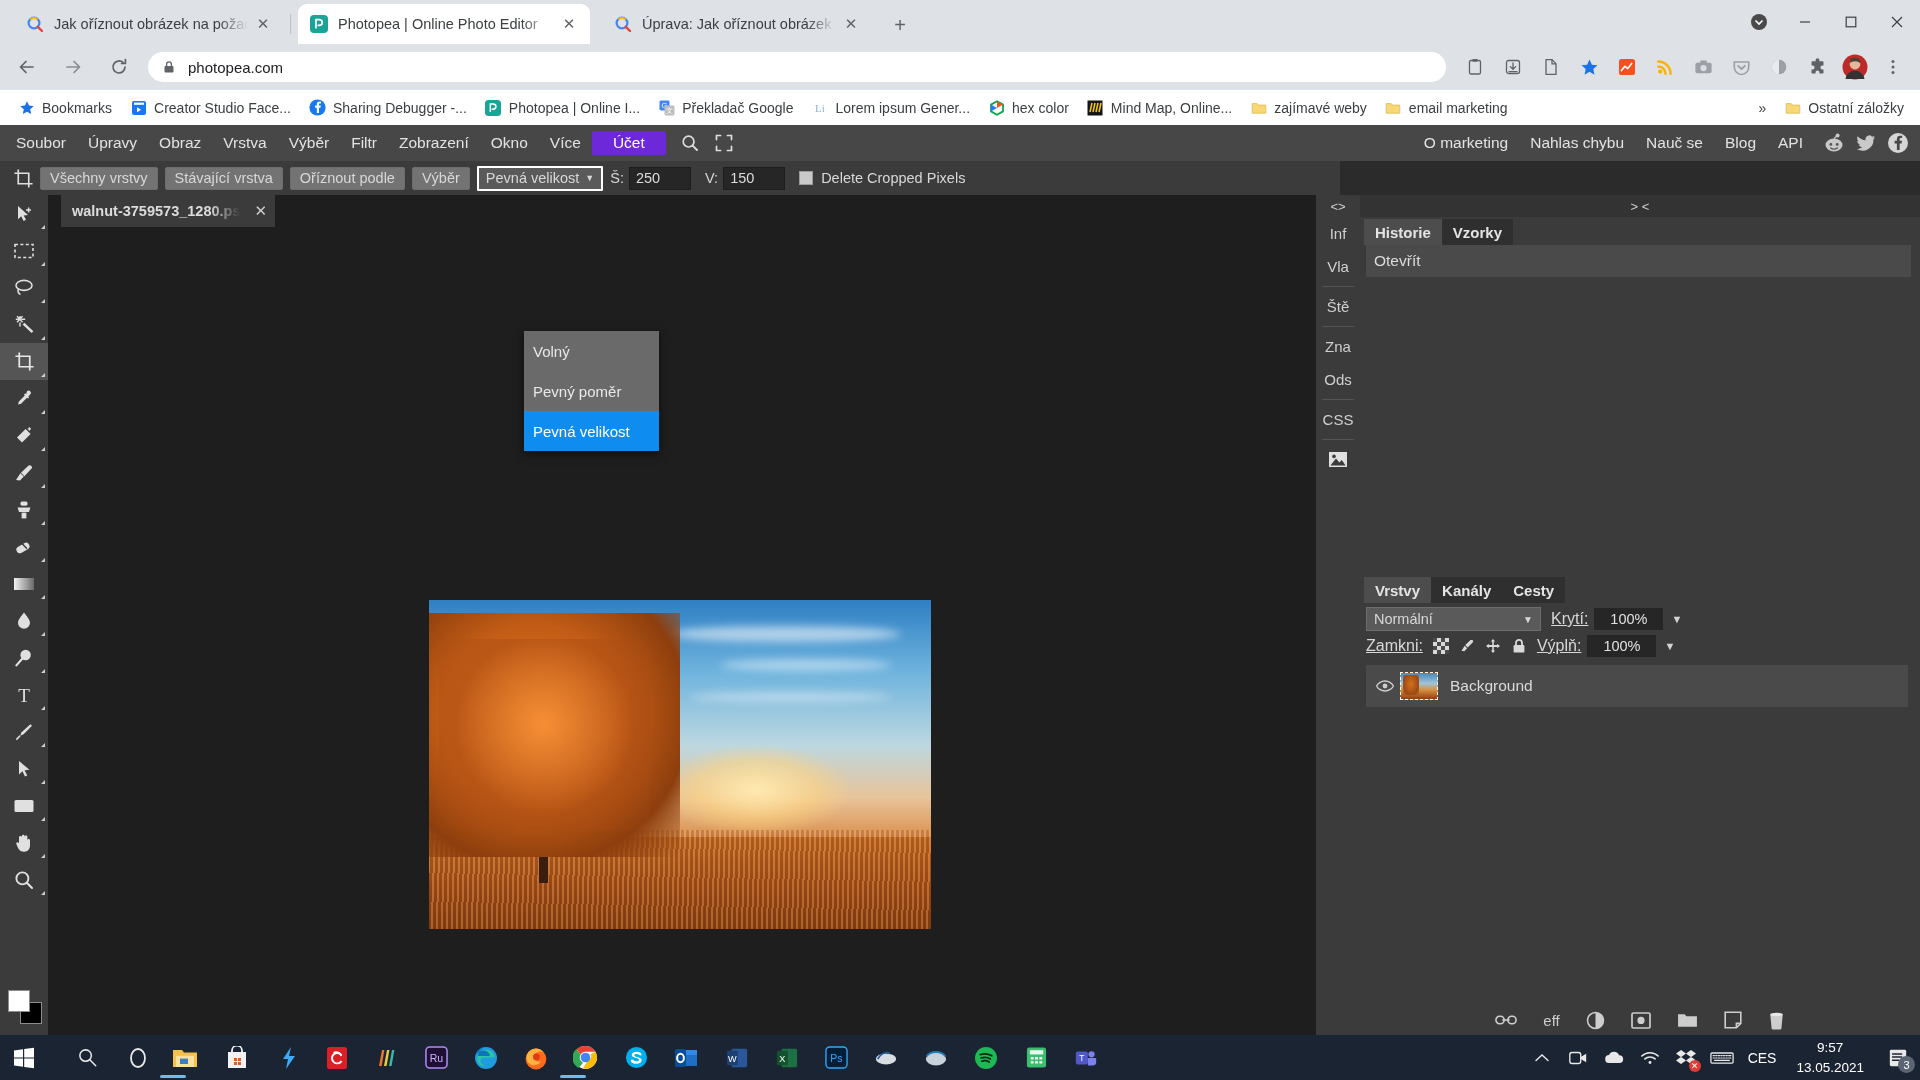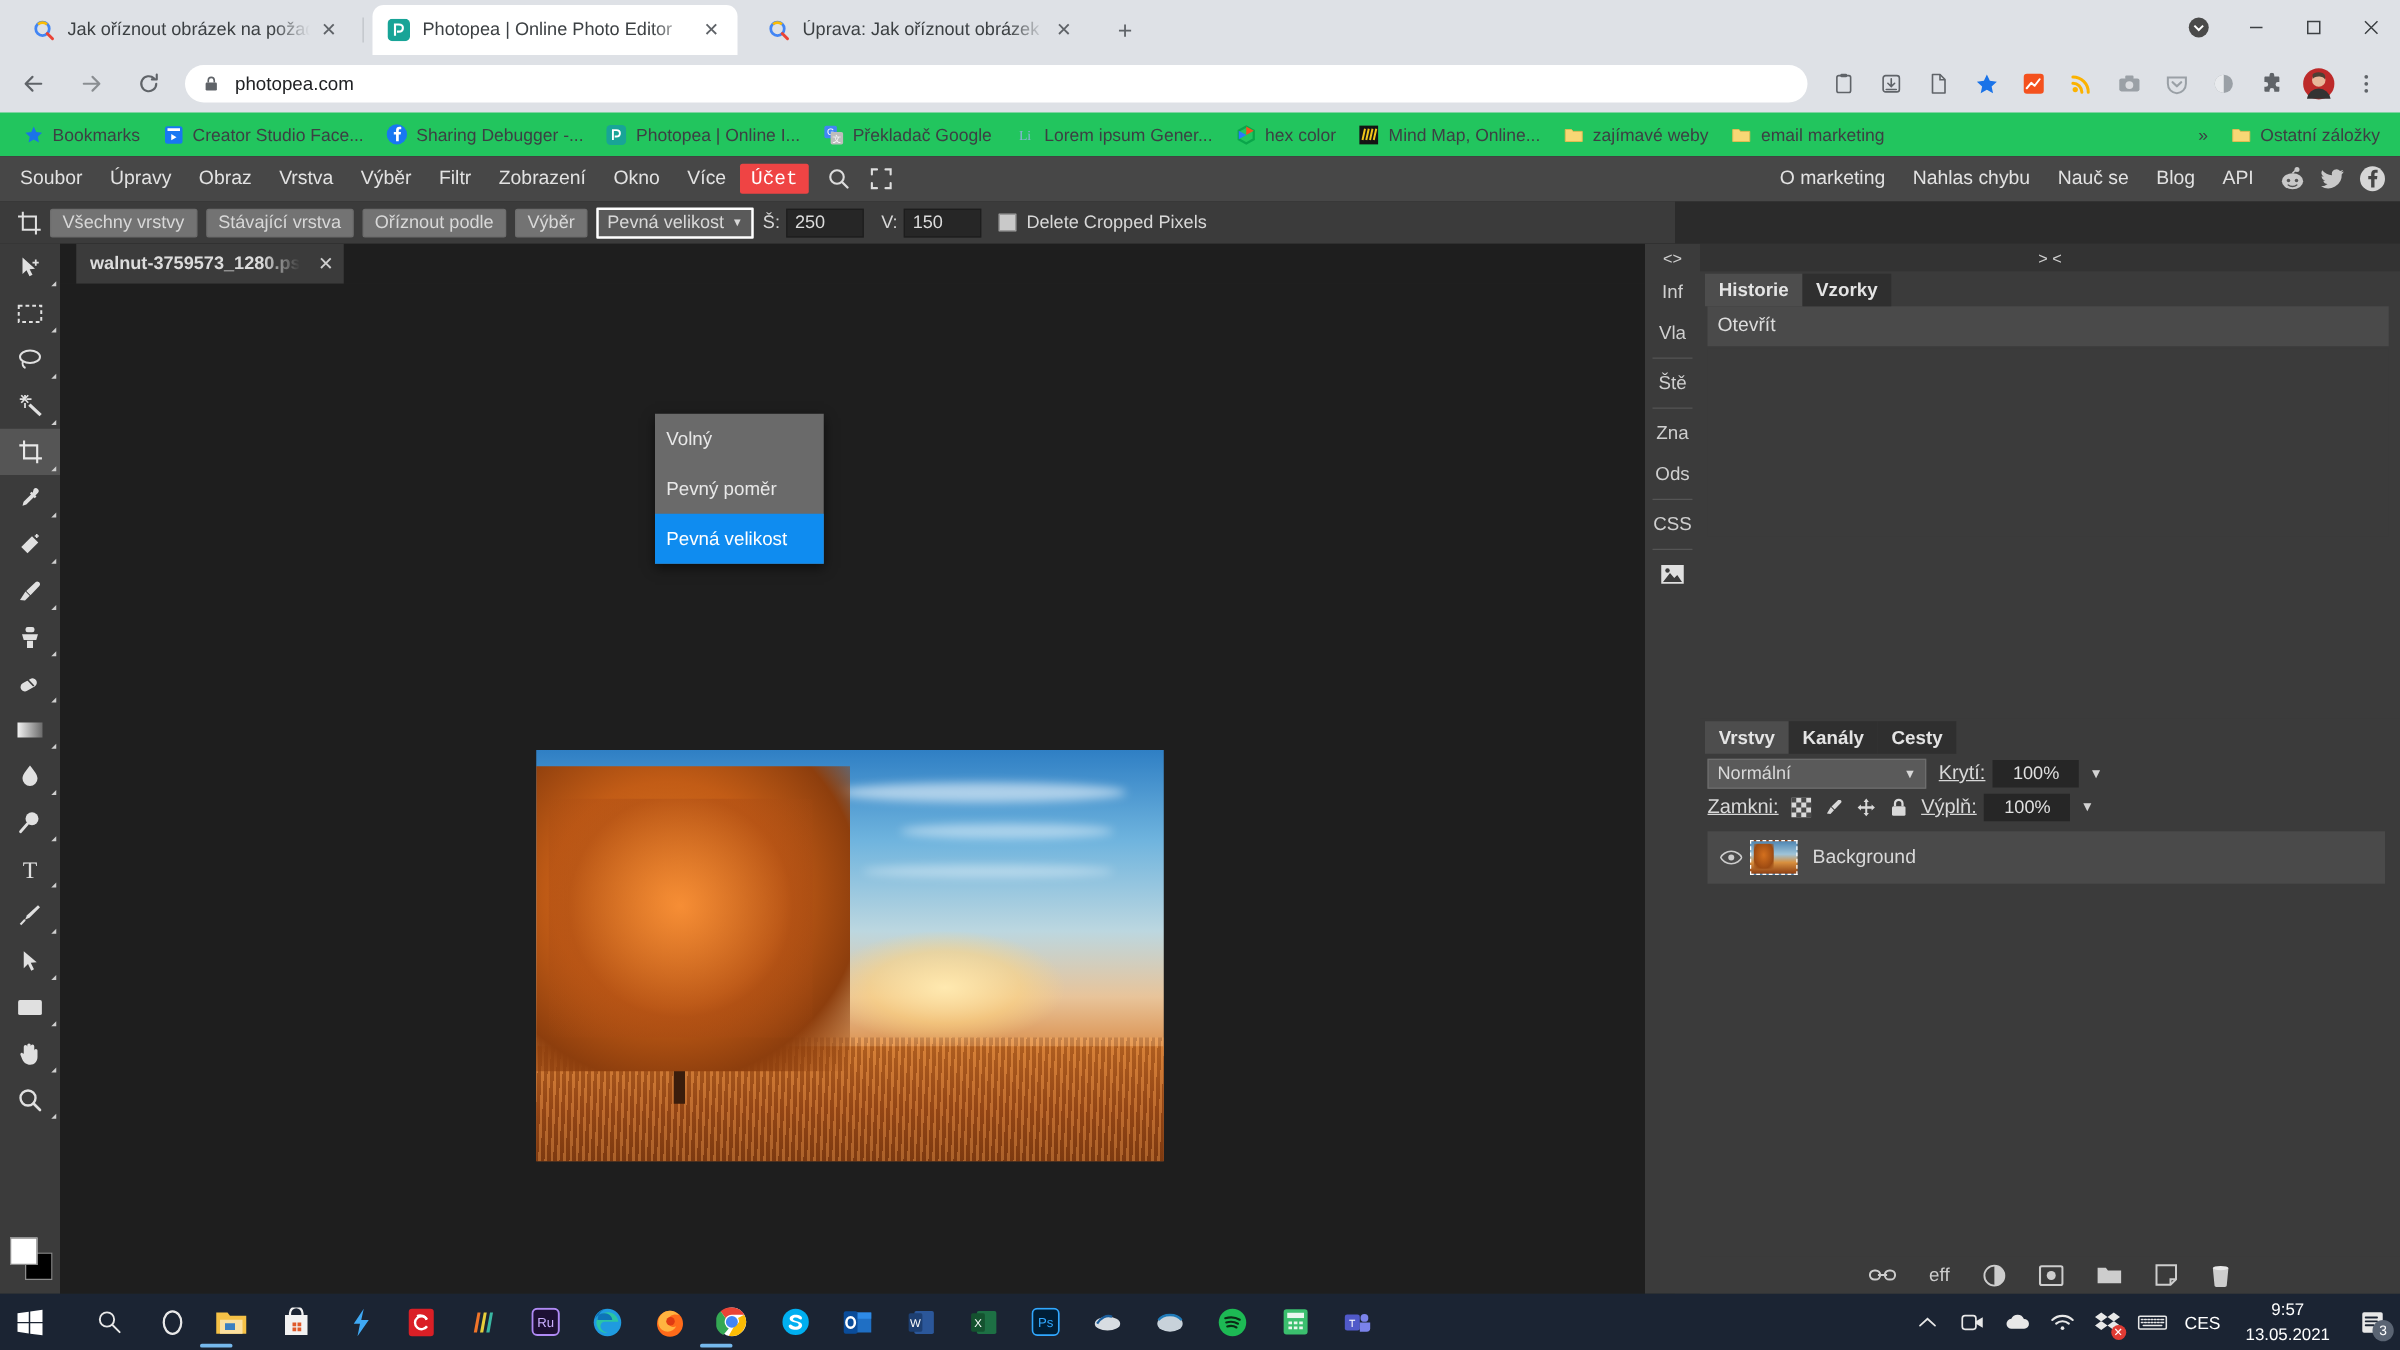--- a/index.html
+++ b/index.html
@@ -35,34 +35,34 @@
   .navbar { position:absolute; left:0; top:44px; width:1920px; height:46px; background:#dee1e6;
             display:flex; align-items:center; }
   .navicon { width:34px; height:34px; margin:0 6px; display:flex; align-items:center; justify-content:center;
              color:#5f6368; }
   .omnibox { flex:1 1 auto; height:30px; background:#fff; border-radius:16px; display:flex; align-items:center;
              margin:0 10px 0 6px; padding:0 14px; }
   .omnibox .url { font-size:15px; color:#202124; margin-left:12px; }
   .toolicons { display:flex; align-items:center; }
   .toolicon { width:32px; height:32px; display:flex; align-items:center; justify-content:center; margin:0 3px; }
 
-  .bookmarks { position:absolute; left:0; top:90px; width:1920px; height:35px; background:#22c55e;
+  .bookmarks { position:absolute; left:0; top:90px; width:1920px; height:35px; background:#ffffff;
                display:flex; align-items:center; padding-left:10px; }
   .bm { display:flex; align-items:center; height:26px; padding:0 8px; margin-right:2px; border-radius:4px;
         font-size:14px; color:#3c4043; white-space:nowrap; }
   .bm .bmi { width:17px; height:17px; flex:0 0 17px; margin-right:7px; display:flex; align-items:center; justify-content:center; }
   .bm-right { position:absolute; right:6px; display:flex; align-items:center; }
 
   
   .ppea { position:absolute; left:0; top:125px; width:1920px; height:910px; background:#2b2b2b; }
 
   .pmenu { position:absolute; left:0; top:0; width:1920px; height:36px; background:#474747;
            display:flex; align-items:center; }
   .mi { font-size:15.5px; color:#e2e2e2; padding:0 11px; height:24px; line-height:24px; white-space:nowrap; }
-  .mi.acct { background:#ef4444; color:#fff; border-radius:2px; padding:0 9px;font-family:Liberation Mono, monospace; }
+  .mi.acct { background:#6d28d9; color:#fff; border-radius:2px; padding:0 21px; }
   .pmenu .right { position:absolute; right:10px; display:flex; align-items:center; }
   .soc { width:24px; height:24px; margin-left:8px; display:flex; align-items:center; justify-content:center; }
 
   .optbar { position:absolute; left:0; top:36px; width:1340px; height:34px; background:#3b3b3b;
             display:flex; align-items:center; padding-left:6px; }
   .obtn { height:23px; background:#737373; border:1px solid #6d6d6d; border-radius:2px; color:#d8d8d8;
           font-size:14.5px; padding:0 9px; display:flex; align-items:center; margin-right:7px; white-space:nowrap; }
   .osel { height:25px; background:#5a5a5a; border:2px solid #fff; border-radius:1px; color:#d8d8d8;
           font-size:14.5px; padding:0 7px; display:flex; align-items:center; margin-right:7px; position:relative; }
   .osel .cv { margin-left:6px; font-size:9px; }

